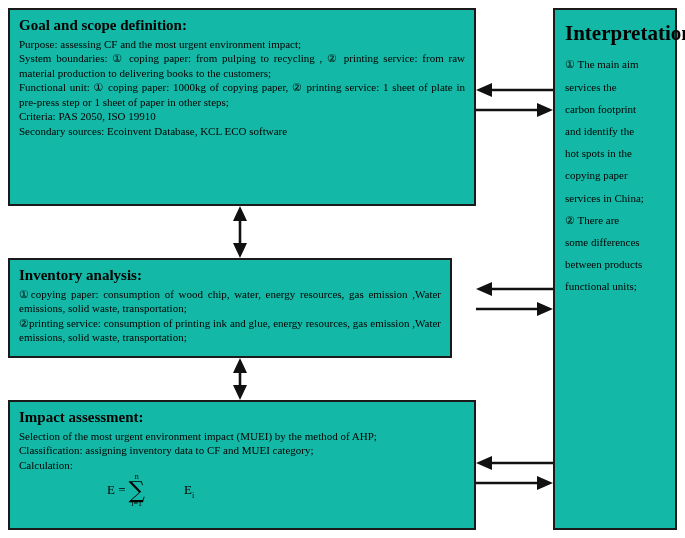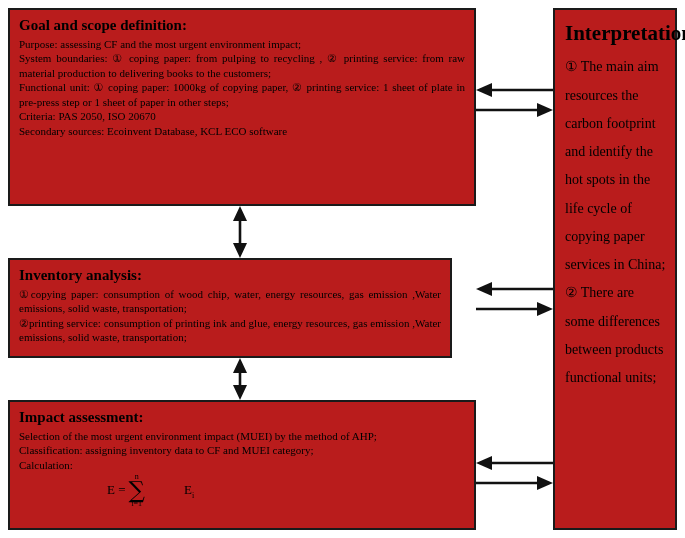--- a/index.html
+++ b/index.html
@@ -12,21 +12,21 @@
     height: 538px;
     position: relative;
     font-family: "Liberation Serif", "DejaVu Serif", serif;
     color: #000000;
     overflow: hidden;
   }
 
   .box {
     position: absolute;
     border: 2px solid #1a1a1a;
-    background: #b91c1c;
+    background: #14b8a6;
     box-sizing: border-box;
   }
 
   .box-inner {
     padding: 6px 9px 4px 9px;
   }
 
   .heading {
     font-weight: bold;
     font-size: 15px;
@@ -55,21 +55,21 @@
   }
   #interpretation-box .box-inner { padding: 10px 8px 6px 10px; }
   .interp-heading {
     font-weight: bold;
     font-size: 21px;
     text-align: center;
     margin: 0 0 6px 0;
     line-height: 1.3;
   }
   .interp-para {
-    font-size: 14px;
+    font-size: 11px;
     line-height: 2.02;
     margin: 0;
     text-align: left;
   }
 
   
   .formula-row {
     margin-top: 1px;
     margin-left: 88px;
     font-size: 13px;
@@ -104,21 +104,21 @@
 </style>
 </head>
 <body>
 
 <div class="box" id="goal-box">
   <div class="box-inner">
     <p class="heading">Goal and scope definition:</p>
     <p class="para">Purpose: assessing CF and the most urgent environment impact;</p>
     <p class="para">System boundaries: ① coping paper: from pulping to recycling , ② printing service: from   raw material production   to delivering books to the customers;</p>
     <p class="para">Functional unit:   ① coping paper:   1000kg of copying paper, ② printing service: 1 sheet of plate in pre-press step or 1 sheet of paper in other steps;</p>
-    <p class="para">Criteria: PAS 2050, ISO 20670</p>
+    <p class="para">Criteria: PAS 2050, ISO 19910</p>
     <p class="para">Secondary sources: Ecoinvent Database, KCL ECO software</p>
   </div>
 </div>
 
 <div class="box" id="inventory-box">
   <div class="box-inner">
     <p class="heading">Inventory analysis:</p>
     <p class="para">①copying paper: consumption of wood chip, water, energy resources, gas emission ,Water emissions, solid waste, transportation;</p>
     <p class="para">②printing service: consumption of printing ink and glue, energy resources, gas emission ,Water emissions, solid waste, transportation;</p>
   </div>
@@ -139,25 +139,24 @@
       </span>
       <span class="term"><span>E</span><sub>i</sub></span>
     </div>
   </div>
 </div>
 
 <div class="box" id="interpretation-box">
   <div class="box-inner">
     <p class="interp-heading">Interpretation:</p>
     <p class="interp-para">① The main aim</p>
-    <p class="interp-para">resources the</p>
+    <p class="interp-para">services the</p>
     <p class="interp-para">carbon footprint</p>
     <p class="interp-para">and identify the</p>
     <p class="interp-para">hot spots in the</p>
-    <p class="interp-para">life cycle of</p>
     <p class="interp-para">copying paper</p>
     <p class="interp-para">services in China;</p>
     <p class="interp-para">② There are</p>
     <p class="interp-para">some differences</p>
     <p class="interp-para">between products</p>
     <p class="interp-para">functional units;</p>
   </div>
 </div>
 
 <svg id="connectors" viewBox="0 0 685 538">

